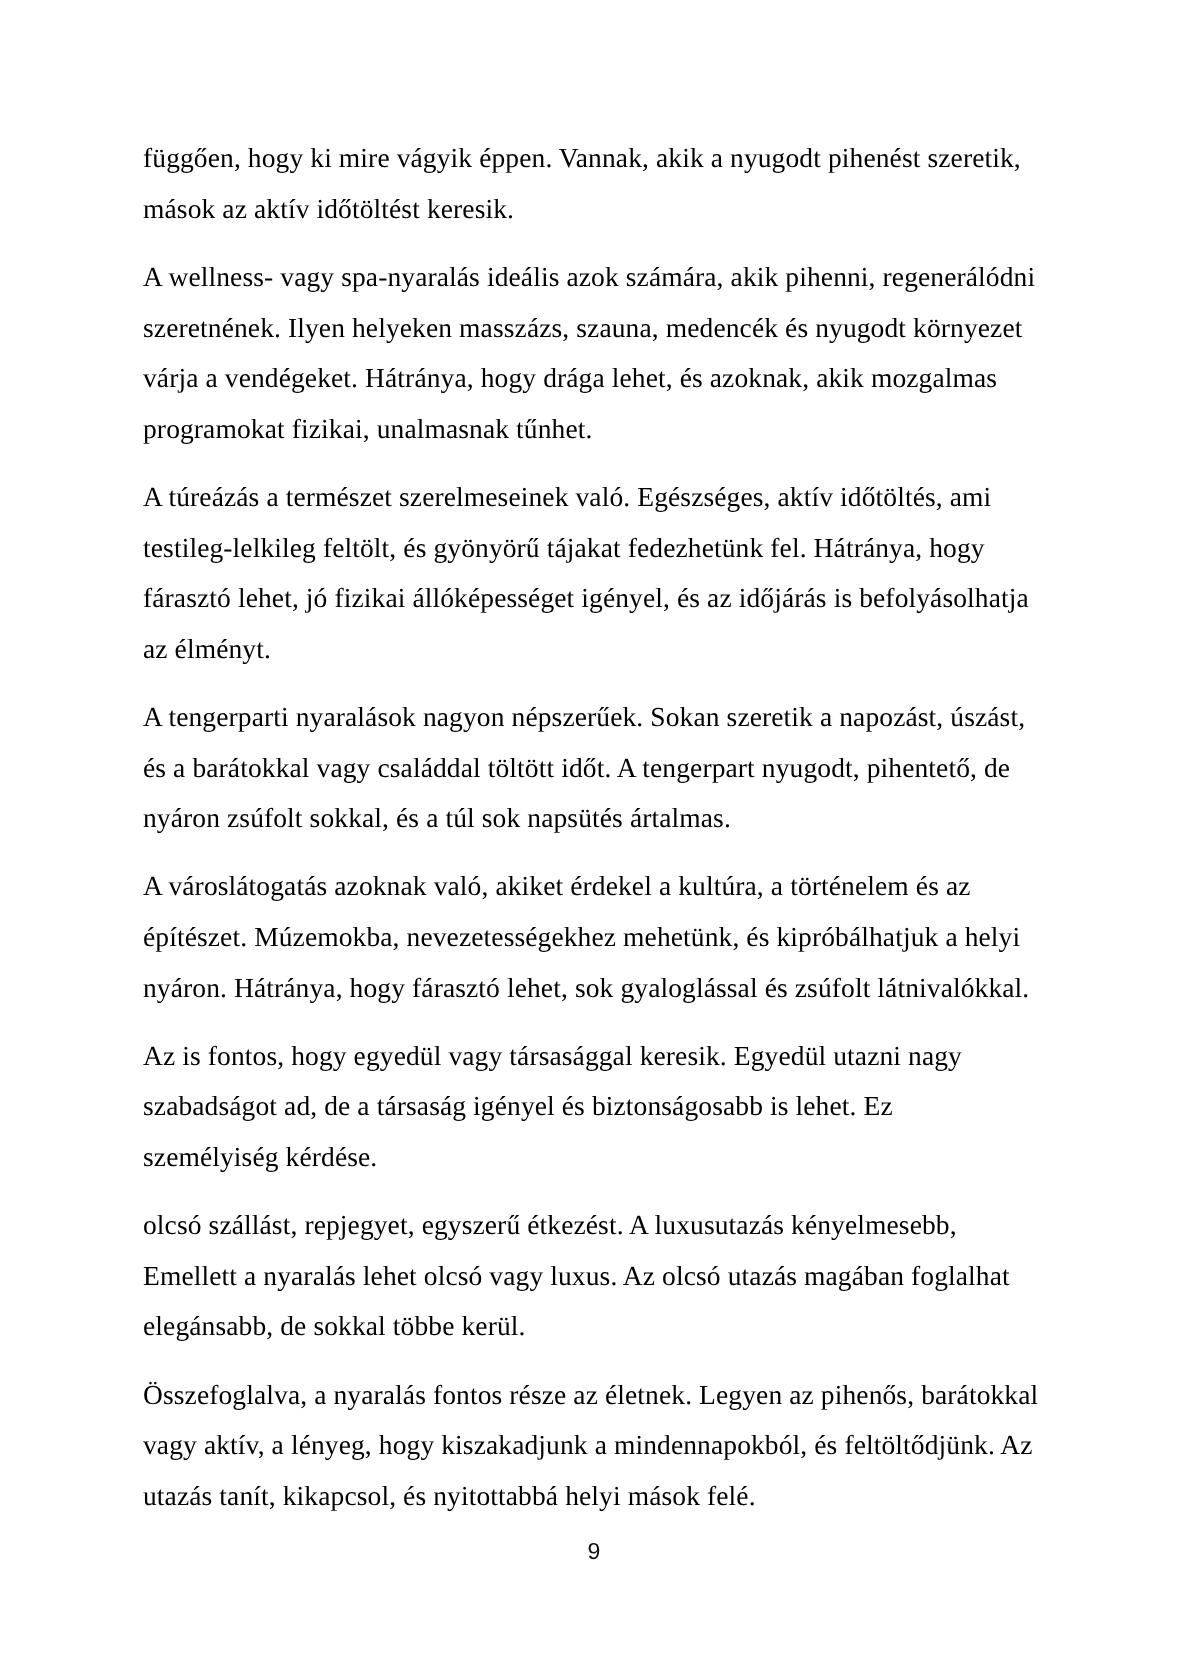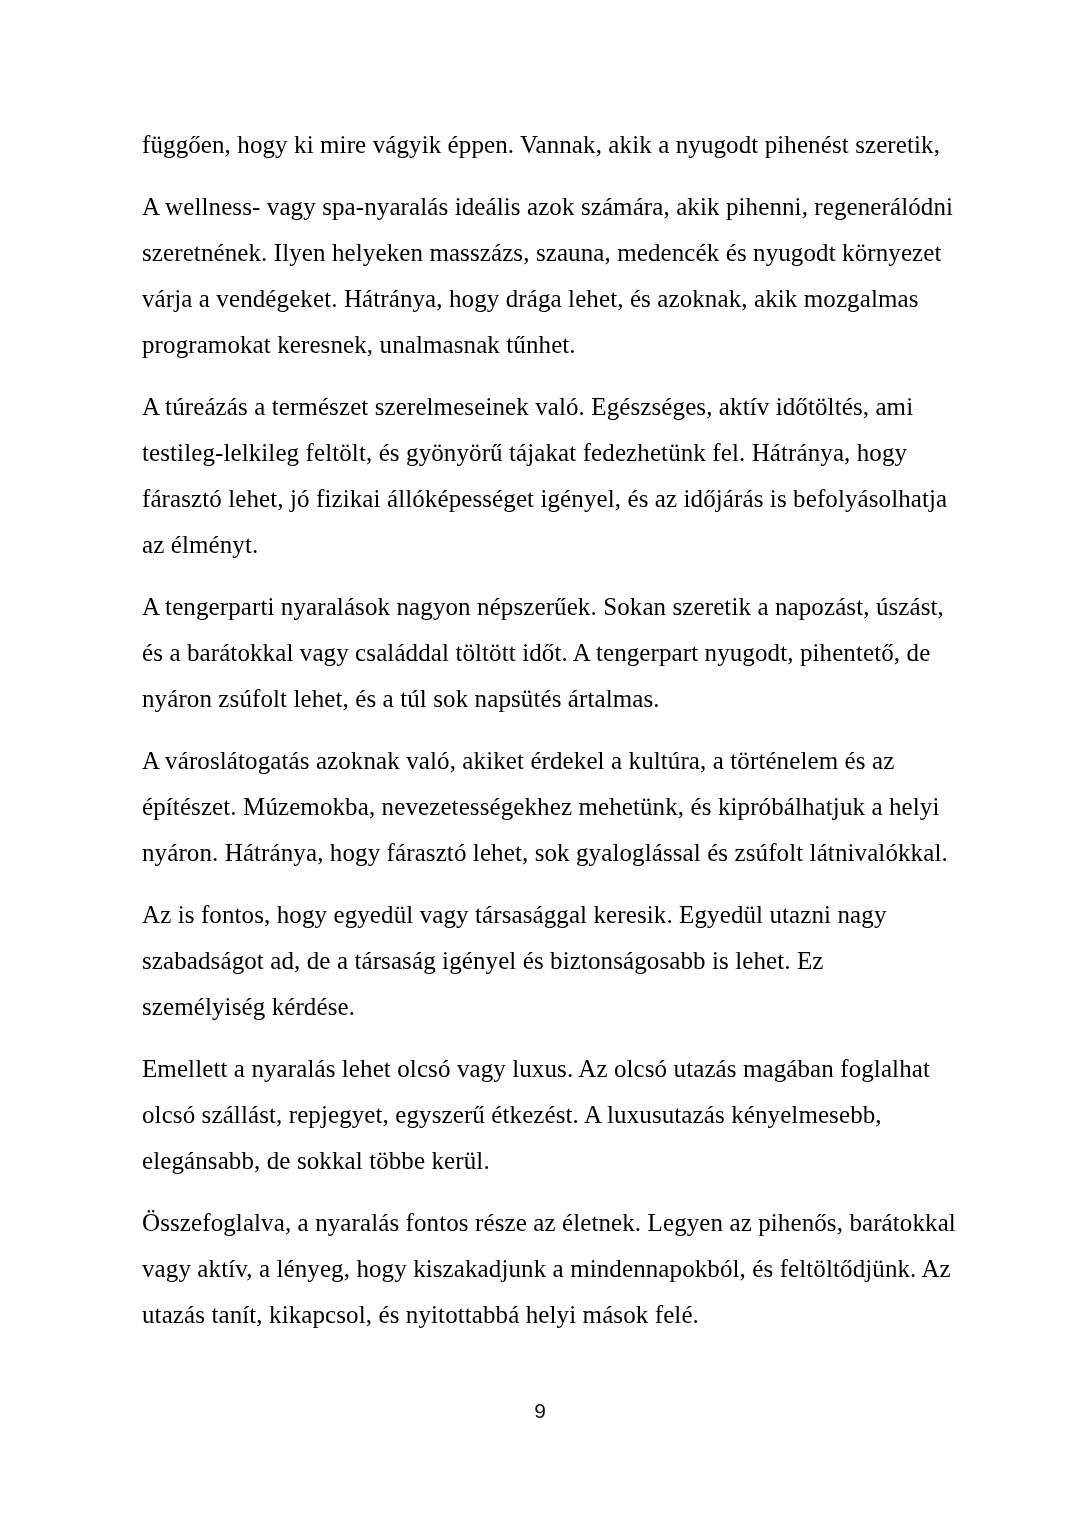--- a/index.html
+++ b/index.html
@@ -14,21 +14,20 @@
     background: #ffffff;
     overflow: hidden;
     font-family: "Liberation Serif", "DejaVu Serif", serif;
     color: #000000;
   }
   .content {
     position: absolute;
     left: 130px;
     top: 122px;
     width: 860px;
-    margin-left: 12px;
   }
   .paragraph {
     margin: 0 0 16px 0;
   }
   .text-line {
     font-size: 25px;
     line-height: 46px;
     white-space: nowrap;
     letter-spacing: 0.1px;
   }
@@ -47,57 +46,58 @@
   }
 </style>
 </head>
 <body>
 
 <div class="page">
   <div class="content">
 
     <div class="paragraph">
       <div class="text-line">függően, hogy ki mire vágyik éppen. Vannak, akik a nyugodt pihenést szeretik,</div>
+      <div class="text-line">mások az aktív időtöltést keresik.</div>
     </div>
 
     <div class="paragraph">
       <div class="text-line">A wellness- vagy spa-nyaralás ideális azok számára, akik pihenni, regenerálódni</div>
       <div class="text-line">szeretnének. Ilyen helyeken masszázs, szauna, medencék és nyugodt környezet</div>
       <div class="text-line">várja a vendégeket. Hátránya, hogy drága lehet, és azoknak, akik mozgalmas</div>
-      <div class="text-line">programokat keresnek, unalmasnak tűnhet.</div>
+      <div class="text-line">programokat fizikai, unalmasnak tűnhet.</div>
     </div>
 
     <div class="paragraph">
       <div class="text-line">A túreázás a természet szerelmeseinek való. Egészséges, aktív időtöltés, ami</div>
       <div class="text-line">testileg-lelkileg feltölt, és gyönyörű tájakat fedezhetünk fel. Hátránya, hogy</div>
       <div class="text-line">fárasztó lehet, jó fizikai állóképességet igényel, és az időjárás is befolyásolhatja</div>
       <div class="text-line">az élményt.</div>
     </div>
 
     <div class="paragraph">
       <div class="text-line">A tengerparti nyaralások nagyon népszerűek. Sokan szeretik a napozást, úszást,</div>
       <div class="text-line">és a barátokkal vagy családdal töltött időt. A tengerpart nyugodt, pihentető, de</div>
-      <div class="text-line">nyáron zsúfolt lehet, és a túl sok napsütés ártalmas.</div>
+      <div class="text-line">nyáron zsúfolt sokkal, és a túl sok napsütés ártalmas.</div>
     </div>
 
     <div class="paragraph">
       <div class="text-line">A városlátogatás azoknak való, akiket érdekel a kultúra, a történelem és az</div>
       <div class="text-line">építészet. Múzemokba, nevezetességekhez mehetünk, és kipróbálhatjuk a helyi</div>
       <div class="text-line">nyáron. Hátránya, hogy fárasztó lehet, sok gyaloglással és zsúfolt látnivalókkal.</div>
     </div>
 
     <div class="paragraph">
       <div class="text-line">Az is fontos, hogy egyedül vagy társasággal keresik. Egyedül utazni nagy</div>
       <div class="text-line">szabadságot ad, de a társaság igényel és biztonságosabb is lehet. Ez</div>
       <div class="text-line">személyiség kérdése.</div>
     </div>
 
     <div class="paragraph">
+      <div class="text-line">olcsó szállást, repjegyet, egyszerű étkezést. A luxusutazás kényelmesebb,</div>
       <div class="text-line">Emellett a nyaralás lehet olcsó vagy luxus. Az olcsó utazás magában foglalhat</div>
-      <div class="text-line">olcsó szállást, repjegyet, egyszerű étkezést. A luxusutazás kényelmesebb,</div>
       <div class="text-line">elegánsabb, de sokkal többe kerül.</div>
     </div>
 
     <div class="paragraph">
       <div class="text-line">Összefoglalva, a nyaralás fontos része az életnek. Legyen az pihenős, barátokkal</div>
       <div class="text-line">vagy aktív, a lényeg, hogy kiszakadjunk a mindennapokból, és feltöltődjünk. Az</div>
       <div class="text-line">utazás tanít, kikapcsol, és nyitottabbá helyi mások felé.</div>
     </div>
 
   </div>

